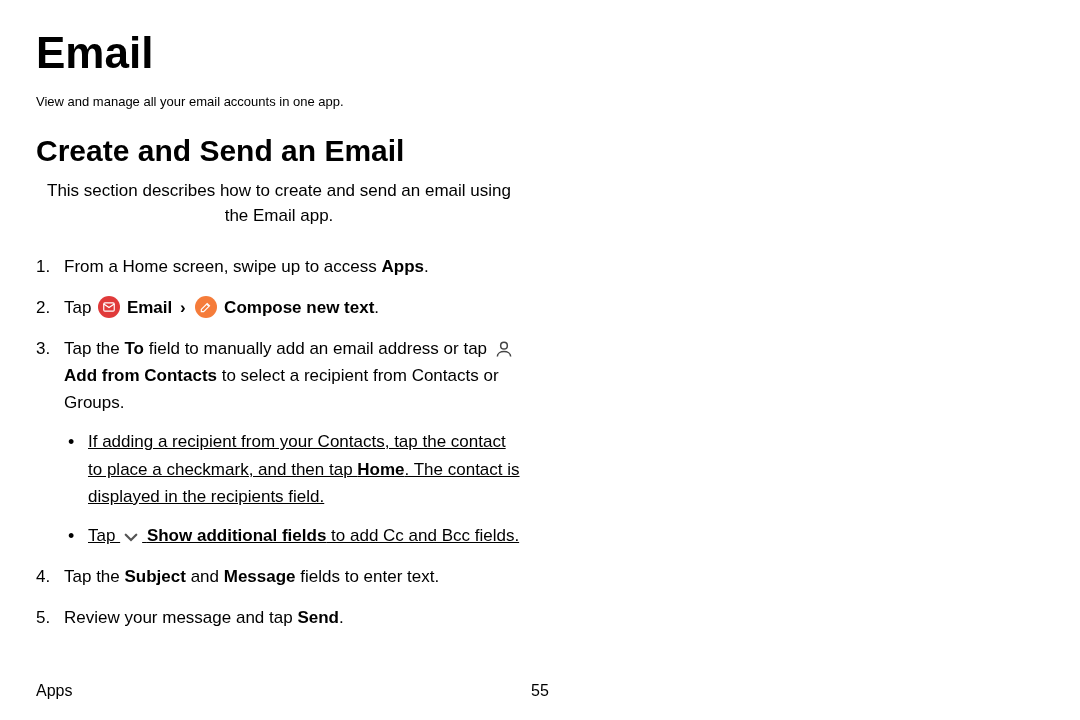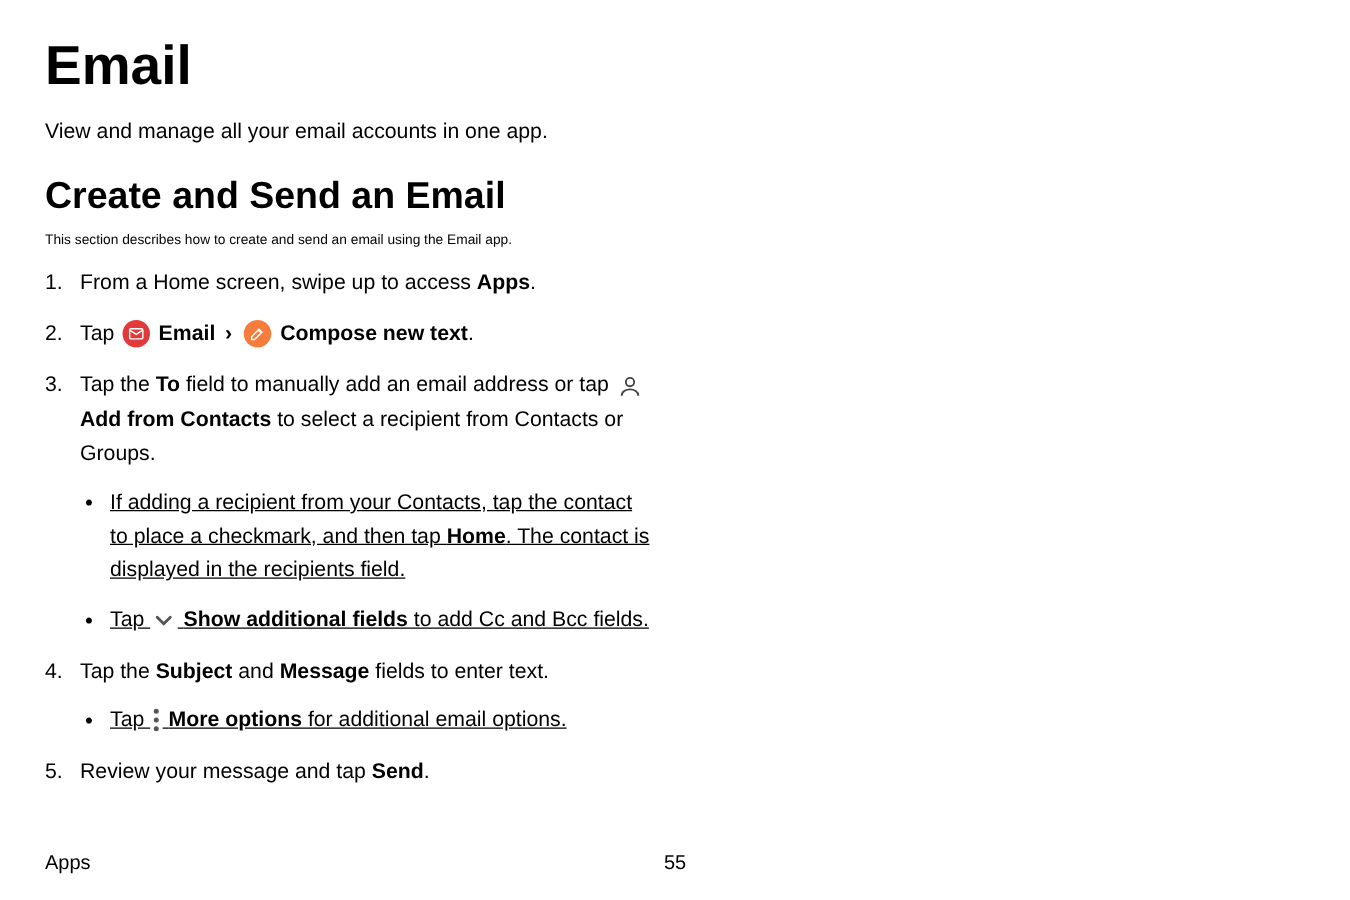--- a/index.html
+++ b/index.html
@@ -17,38 +17,39 @@
       column-gap: 36px;
       column-fill: auto;
       height: 640px;
     }
     h1 {
       font-size: 44px;
       font-weight: 700;
       margin-bottom: 14px;
     }
     .intro {
-      font-size: 17px;
+      font-size: 13px;
       line-height: 1.5;
       margin-bottom: 14px;
     }
     .intro .link {
       text-decoration: underline;
       font-weight: 400;
     }
     h2 {
       font-size: 30px;
       font-weight: 700;
       margin-top: 22px;
       margin-bottom: 10px;
     }
     .desc {
-      font-size: 11px;
+      font-size: 17px;
       line-height: 1.5;
-      margin-bottom: 12px;
+      margin-bottom: 24px;
+      text-align: center;
     }
     ol {
       list-style: none;
       counter-reset: item;
       font-size: 17px;
       line-height: 1.6;
     }
     ol > li {
       counter-increment: item;
       position: relative;
@@ -181,31 +182,20 @@
               </svg>
           </span>
           <b>Show additional fields</b><span> to add Cc and Bcc fields.</span>
         </li>
       </ul>
     </li>
 
     <li>
       <span>Tap the </span><b>Subject</b><span> and </span><b>Message</b><span> fields to enter text.</span>
       <ul>
-        <li>
-          <span>Tap </span>
-          <span class="icon-inline icon-more">
-            <svg viewBox="0 0 6 20">
-                <circle cx="3" cy="3" r="2" fill="#555"></circle>
-                <circle cx="3" cy="10" r="2" fill="#555"></circle>
-                <circle cx="3" cy="17" r="2" fill="#555"></circle>
-              </svg>
-          </span>
-          <b>More options</b><span> for additional email options.</span>
-        </li>
       </ul>
     </li>
 
     <li>
       <span>Review your message and tap </span><b>Send</b><span>.</span>
     </li>
   </ol>
 </div>
 
 <div class="footer">

